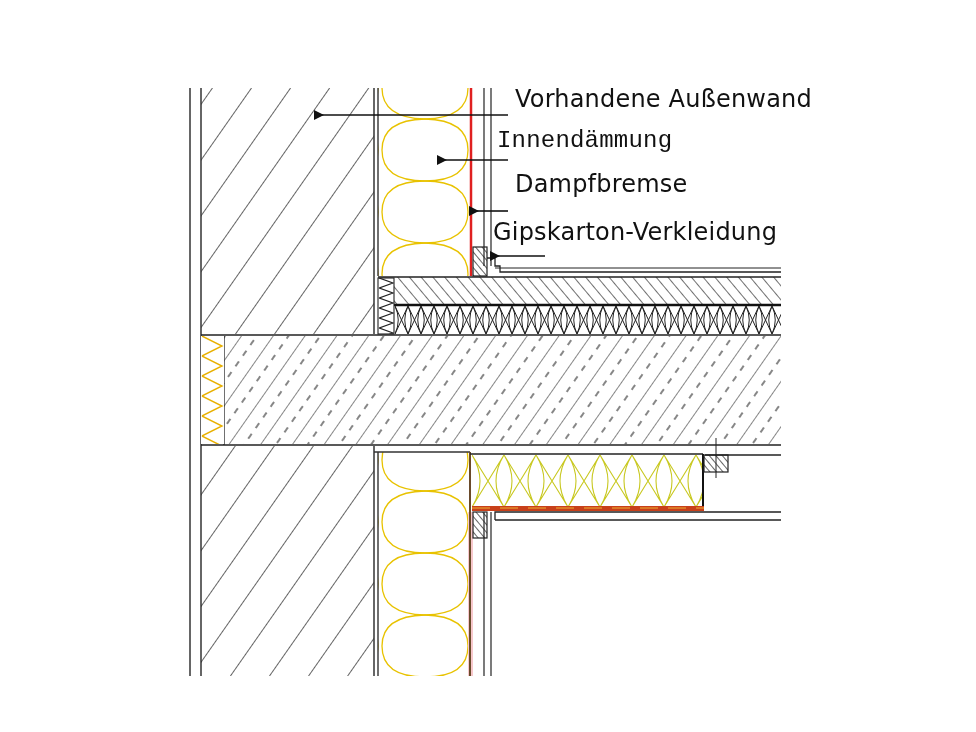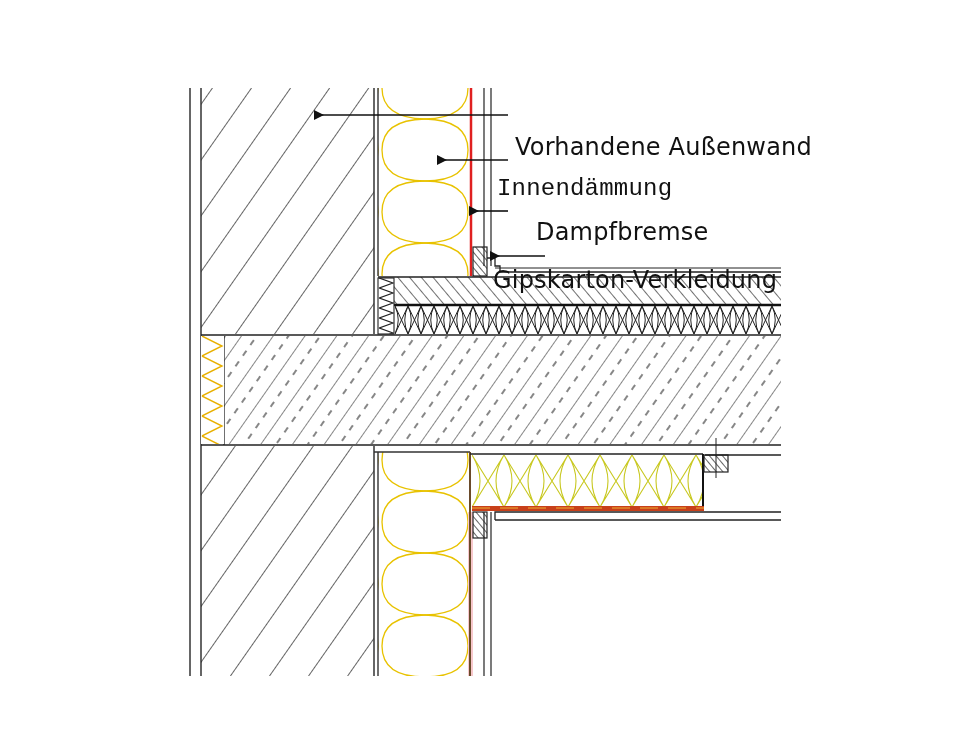--- a/index.html
+++ b/index.html
@@ -5,21 +5,20 @@
     html, body { margin: 0; padding: 0; background: #ffffff; }
     body { width: 976px; height: 732px; position: relative; overflow: hidden; }
     #diagram { position: absolute; left: 0; top: 0; }
     .label {
       position: absolute;
       font-family: "DejaVu Sans", sans-serif;
       font-size: 24px;
       color: #111111;
       white-space: nowrap;
       letter-spacing: 0.2px;
-      margin-top: 48px;
     }
   </style>
 </head>
 <body>
 
 <svg id="diagram" width="976" height="732" viewBox="0 0 976 732" xmlns="http://www.w3.org/2000/svg">
   <defs>
 
     <pattern id="wallHatch" patternUnits="userSpaceOnUse" width="32" height="32" patternTransform="rotate(35)">
       <line x1="0" y1="0" x2="0" y2="32" stroke="#222" stroke-width="1.4"></line>
@@ -150,14 +149,14 @@
   <g>
     <line x1="508" y1="115" x2="322" y2="115" stroke="#111" stroke-width="1.6" marker-end="url(#arrow)"></line>
     <line x1="508" y1="160" x2="445" y2="160" stroke="#111" stroke-width="1.6" marker-end="url(#arrow)"></line>
     <line x1="508" y1="211" x2="477" y2="211" stroke="#111" stroke-width="1.6" marker-end="url(#arrow)"></line>
     <line x1="545" y1="256" x2="498" y2="256" stroke="#111" stroke-width="1.6" marker-end="url(#arrow)"></line>
   </g>
 </svg>
 
 <div class="label" style="left:515px; top:85px;">Vorhandene Außenwand</div>
 <div class="label" style="left:497px; top:127px;font-family:Liberation Mono, monospace;">Innendämmung</div>
-<div class="label" style="left:536px; top:170px;">Dampfbremse</div>
+<div class="label" style="left:515px; top:170px;">Dampfbremse</div>
 <div class="label" style="left:493px; top:218px;">Gipskarton-Verkleidung</div>
 
 </body></html>

